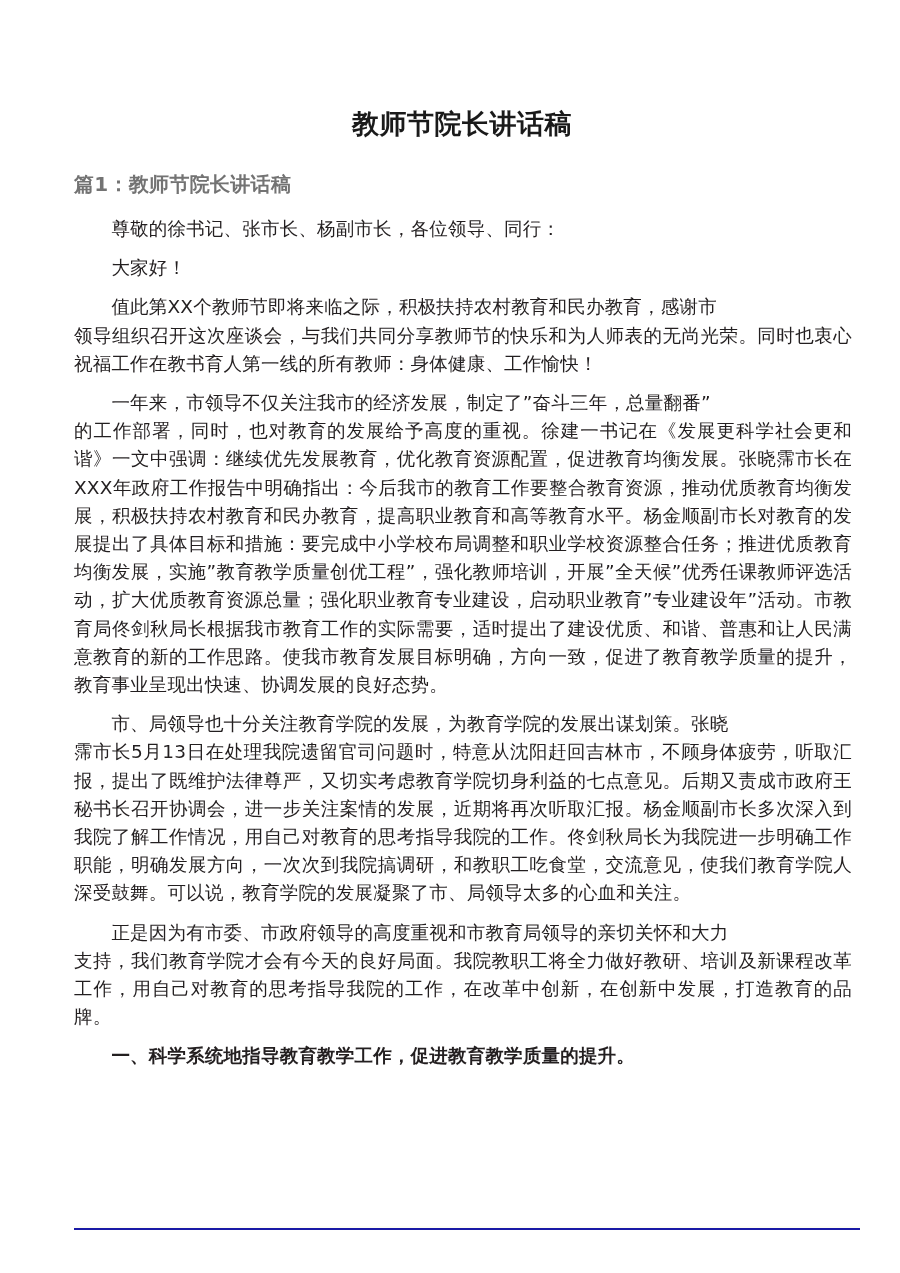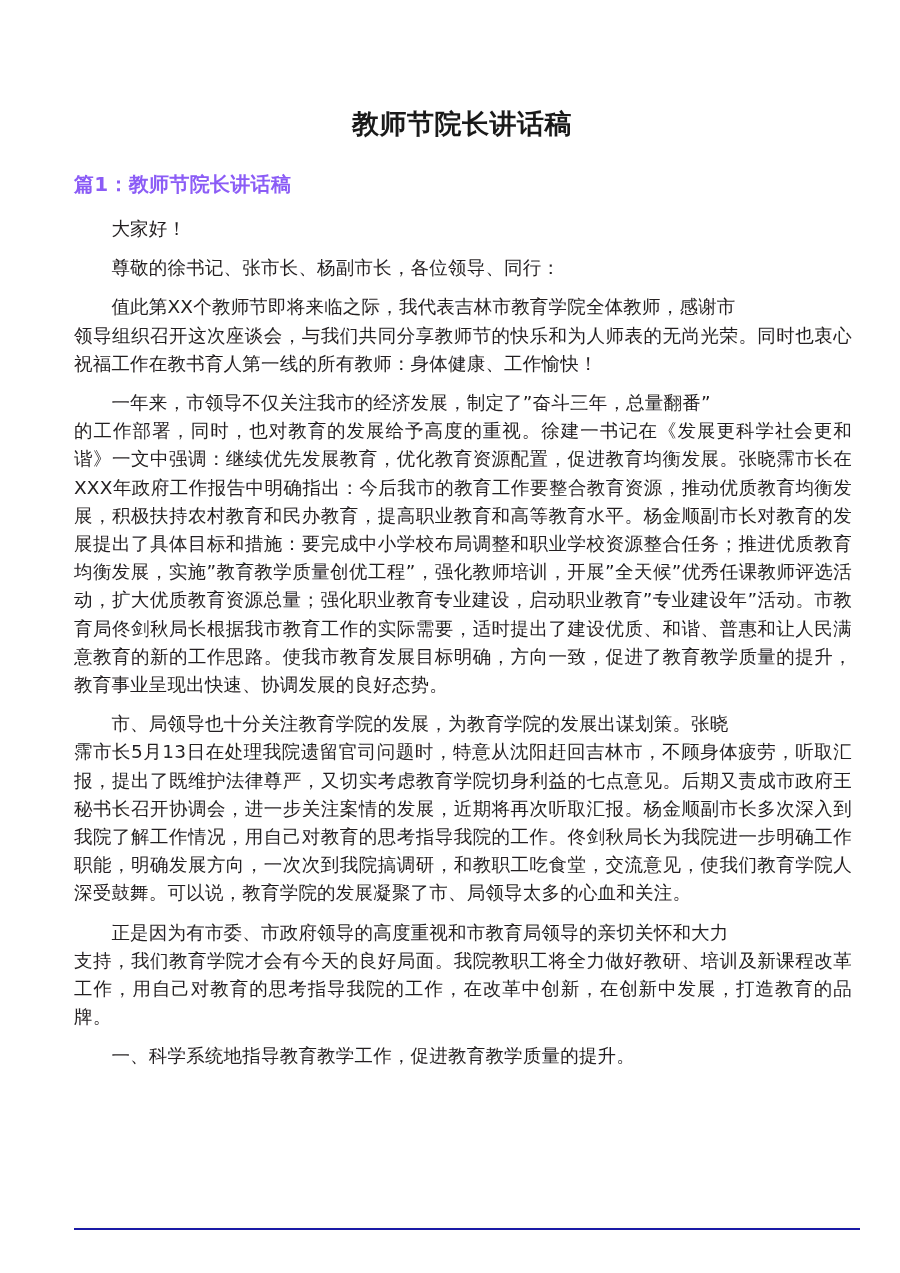--- a/index.html
+++ b/index.html
@@ -63,20 +63,21 @@
     text-align: justify;
     text-justify: inter-character;
     margin: 0 0 11px 0;
     letter-spacing: 0.2px;
     white-space: pre-wrap;
     word-break: break-all;
   }
 
   .para.last {
     margin-bottom: 8px;
+    font-weight: bold;
   }
 
   .footer-rule {
     position: absolute;
     left: 62px;
     top: 1228px;
     width: 786px;
     height: 0;
     border-top: 2px solid #1a1aa6;
   }
@@ -90,26 +91,26 @@
     background: #fdfdf5;
   }
 </style>
 </head>
 <body>
 
 <div class="page">
 
   <div class="doc-title">教师节院长讲话稿</div>
 
-  <div class="section-heading" style="color: #8b5cf6;">篇1：教师节院长讲话稿</div>
+  <div class="section-heading" style="color: #737373;">篇1：教师节院长讲话稿</div>
 
   <div class="body-block">
+      <p class="para">　　尊敬的徐书记、张市长、杨副市长，各位领导、同行：</p>
       <p class="para">　　大家好！</p>
-      <p class="para">　　尊敬的徐书记、张市长、杨副市长，各位领导、同行：</p>
-      <p class="para">　　值此第XX个教师节即将来临之际，我代表吉林市教育学院全体教师，感谢市
+      <p class="para">　　值此第XX个教师节即将来临之际，积极扶持农村教育和民办教育，感谢市
 领导组织召开这次座谈会，与我们共同分享教师节的快乐和为人师表的无尚光荣。同时也衷心祝福工作在教书育人第一线的所有教师：身体健康、工作愉快！</p>
       <p class="para">　　一年来，市领导不仅关注我市的经济发展，制定了”奋斗三年，总量翻番”
 的工作部署，同时，也对教育的发展给予高度的重视。徐建一书记在《发展更科学社会更和谐》一文中强调：继续优先发展教育，优化教育资源配置，促进教育均衡发展。张晓霈市长在XXX年政府工作报告中明确指出：今后我市的教育工作要整合教育资源，推动优质教育均衡发展，积极扶持农村教育和民办教育，提高职业教育和高等教育水平。杨金顺副市长对教育的发展提出了具体目标和措施：要完成中小学校布局调整和职业学校资源整合任务；推进优质教育均衡发展，实施”教育教学质量创优工程”，强化教师培训，开展”全天候”优秀任课教师评选活动，扩大优质教育资源总量；强化职业教育专业建设，启动职业教育”专业建设年”活动。市教育局佟剑秋局长根据我市教育工作的实际需要，适时提出了建设优质、和谐、普惠和让人民满意教育的新的工作思路。使我市教育发展目标明确，方向一致，促进了教育教学质量的提升，教育事业呈现出快速、协调发展的良好态势。</p>
       <p class="para">　　市、局领导也十分关注教育学院的发展，为教育学院的发展出谋划策。张晓
 霈市长5月13日在处理我院遗留官司问题时，特意从沈阳赶回吉林市，不顾身体疲劳，听取汇报，提出了既维护法律尊严，又切实考虑教育学院切身利益的七点意见。后期又责成市政府王秘书长召开协调会，进一步关注案情的发展，近期将再次听取汇报。杨金顺副市长多次深入到我院了解工作情况，用自己对教育的思考指导我院的工作。佟剑秋局长为我院进一步明确工作职能，明确发展方向，一次次到我院搞调研，和教职工吃食堂，交流意见，使我们教育学院人深受鼓舞。可以说，教育学院的发展凝聚了市、局领导太多的心血和关注。</p>
       <p class="para">　　正是因为有市委、市政府领导的高度重视和市教育局领导的亲切关怀和大力
 支持，我们教育学院才会有今天的良好局面。我院教职工将全力做好教研、培训及新课程改革工作，用自己对教育的思考指导我院的工作，在改革中创新，在创新中发展，打造教育的品牌。</p>
       <p class="para last">　　一、科学系统地指导教育教学工作，促进教育教学质量的提升。</p>
     </div>
 

